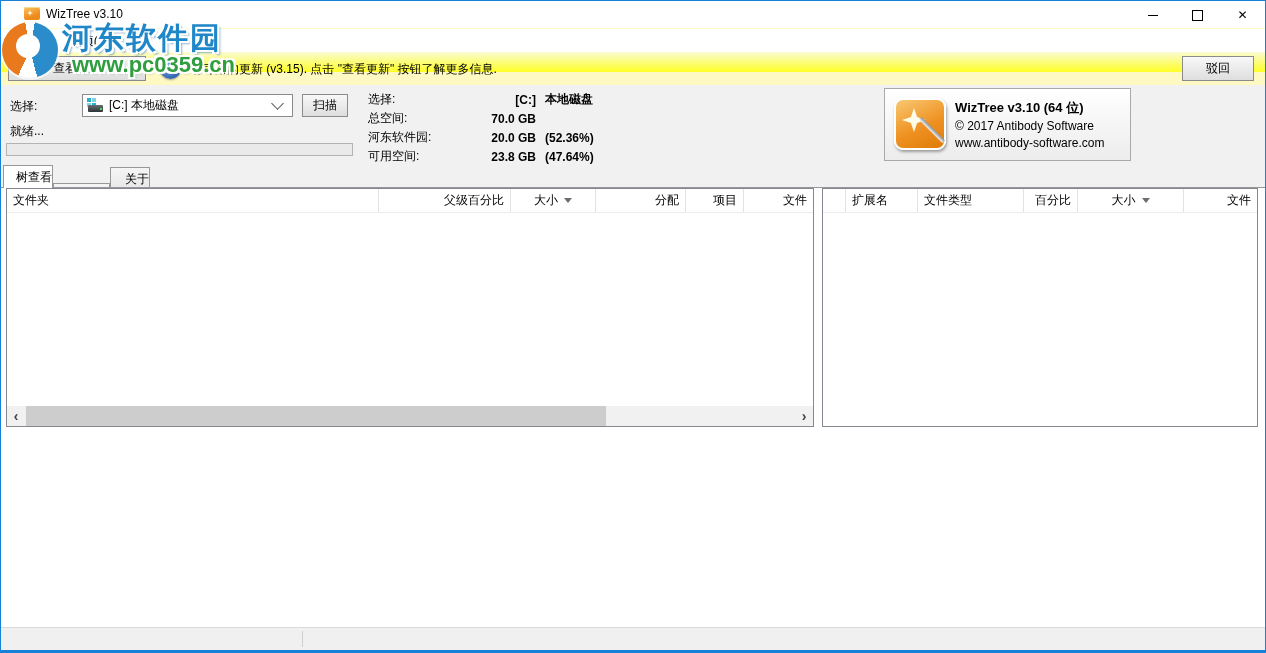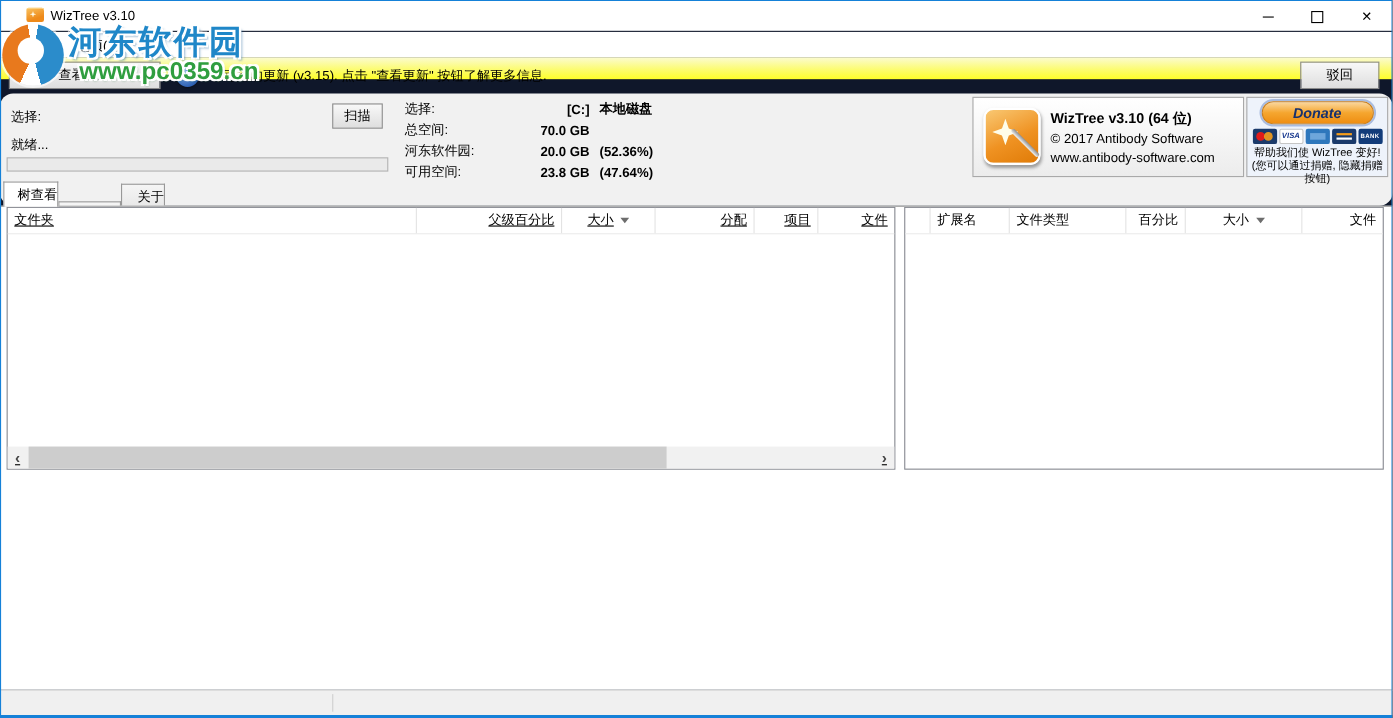--- a/index.html
+++ b/index.html
@@ -1,16 +1,16 @@
 <!DOCTYPE html>
 <html><head>
 <meta charset="utf-8">
 <style>
   html,body{margin:0;padding:0;background:#9a9a9a;}
-  .window{position:relative;width:1266px;height:653px;background:#0f172a;
+  .window{position:relative;width:1266px;height:653px;background:#fef9c3;
     font-family:"Liberation Sans","DejaVu Sans",sans-serif;overflow:hidden;color:#000;}
   .window::after{content:"";position:absolute;inset:0;border:1px solid #1581d8;border-bottom:3px solid #1581d8;pointer-events:none;z-index:90;}
 
   
   .titlebar{position:absolute;left:0;top:1;width:100%;height:28px;background:#fff;}
   .app-icon{position:absolute;left:24px;top:7px;width:16px;height:13px;border-radius:2px;
     background:linear-gradient(160deg,#f9c361,#ee8a1a 70%);box-shadow:inset 0 1px 0 #fcd98d;}
   .app-icon::after{content:"";position:absolute;left:3px;top:3px;width:6px;height:6px;background:#fffbe8;
     clip-path:polygon(50% 0%,62% 38%,100% 50%,62% 62%,50% 100%,38% 62%,0% 50%,38% 38%);}
   .title-text{position:absolute;left:46px;top:7px;font-size:12px;}
@@ -30,21 +30,21 @@
   .btn{background:linear-gradient(#f8f8f8,#dedede);border:1px solid #8b8b8b;font-size:12px;
     font-family:inherit;display:flex;align-items:center;justify-content:center;box-sizing:border-box;cursor:default;}
   .btn-check{position:absolute;left:8px;top:4px;width:138px;height:25px;}
   .info-icon{position:absolute;left:160px;top:6px;width:21px;height:21px;border-radius:50%;
     background:radial-gradient(circle at 35% 28%,#8db9ed,#2f62b5 75%);color:#fff;
     font:italic bold 14px/21px "Liberation Serif",serif;text-align:center;box-shadow:0 1px 2px rgba(0,0,0,.35);}
   .update-msg{position:absolute;left:191px;top:9px;font-size:12px;}
   .btn-dismiss{position:absolute;left:1182px;top:4px;width:72px;height:25px;}
 
   
-  .toppanel{position:absolute;left:0;top:85px;width:100%;height:102px;background:#f1f1f1;border-radius:12px;}
+  .toppanel{position:absolute;left:0;top:85px;width:100%;height:102px;background:#f1f1f1;}
   .lbl{position:absolute;font-size:12px;}
   .combo{position:absolute;left:82px;top:9px;width:211px;height:23px;background:#fff;border:1px solid #8a8a8a;
     box-sizing:border-box;display:flex;align-items:center;font-size:12px;}
   .drive-icon{position:relative;width:17px;height:15px;margin-left:4px;flex:none;}
   .drive-px{position:absolute;width:4px;height:4px;background:#28b2c8;}
   .drive-body{position:absolute;left:1px;bottom:1px;width:15px;height:7px;border-radius:1px;
     background:linear-gradient(#6a6f75,#2f3338);}
   .drive-led{position:absolute;right:2px;bottom:3px;width:2px;height:2px;background:#44e04f;}
   .combo-text{margin-left:5px;flex:1;}
   .combo-chevron{width:8px;height:8px;border-right:1px solid #555;border-bottom:1px solid #555;
@@ -167,20 +167,32 @@
     <button class="btn btn-check">查看更新</button>
     <div class="info-icon">i</div>
     <span class="update-msg">有可用的更新 (v3.15). 点击 "查看更新" 按钮了解更多信息.</span>
     <button class="btn btn-dismiss">驳回</button>
   </div>
 
   <div class="toppanel">
 
     <span class="lbl" style="left:10px;top:13px;">选择:</span>
 
+    <div class="combo">
+      <span class="drive-icon">
+        <i class="drive-px" style="left:0;top:0;"></i>
+        <i class="drive-px" style="left:5px;top:0;background:#7fd2de;"></i>
+        <i class="drive-px" style="left:0;top:5px;background:#7fd2de;"></i>
+        <i class="drive-px" style="left:5px;top:5px;"></i>
+        <i class="drive-body"></i>
+          <i class="drive-led"></i>
+      </span>
+      <span class="combo-text">[C:] 本地磁盘</span>
+      <span class="combo-chevron"></span>
+    </div>
 
     <button class="btn btn-scan">扫描</button>
 
     <span class="lbl" style="left:10px;top:38px;">就绪...</span>
     <div class="progress"></div>
 
     <div class="diskinfo">
       <div class="di-row">
         <span class="di-label">选择:</span>
         <span class="di-value">[C:]</span>
@@ -206,48 +218,29 @@
     <div class="aboutbox">
       <div class="logo">
         <div class="logo-star"></div>
         <div class="logo-wand"></div>
       </div>
       <div class="ab-title">WizTree v3.10 (64 位)</div>
       <div class="ab-copy">© 2017 Antibody Software</div>
       <div class="ab-site">www.antibody-software.com</div>
     </div>
 
-    <div class="donatebox">
-      <div class="donate-btn">Donate</div>
-      <div class="cards">
-        <span class="card card-mc">
-            <i class="c1"></i>
-            <i class="c2"></i>
-          </span>
-        <span class="card card-visa">VISA</span>
-        <span class="card card-amex">
-            <i></i>
-          </span>
-        <span class="card card-pc">
-            <i></i>
-          </span>
-        <span class="card card-bank">BANK</span>
-      </div>
-      <div class="dn-line">帮助我们使 WizTree 变好!</div>
-      <div class="dn-line" style="margin-top:1px;">(您可以通过捐赠, 隐藏捐赠按钮)</div>
-    </div>
   </div>
 
   <div class="tab tab-active" style="left:3px;top:165px;width:50px;height:23px;">树查看</div>
   <div class="tab" style="left:53px;top:167px;width:57px;height:20px;margin-top:16px;">文件查看</div>
   <div class="tab" style="left:110px;top:167px;width:40px;height:20px;">关于</div>
 
   <div class="page"></div>
 
-  <div class="grid" style="left:6px;top:188px;width:808px;height:239px;text-decoration:underline;">
+  <div class="grid" style="left:6px;top:188px;width:808px;height:239px;">
     <div class="thead">
       <div class="th" style="width:372px;">文件夹</div>
       <div class="th th-r" style="width:132px;">父级百分比</div>
       <div class="th th-c" style="width:85px;">
         <span>大小</span>
         <span class="sort-arrow"></span>
       </div>
       <div class="th th-r" style="width:90px;">分配</div>
       <div class="th th-r" style="width:58px;">项目</div>
       <div class="th th-r" style="flex:1;">文件</div>

